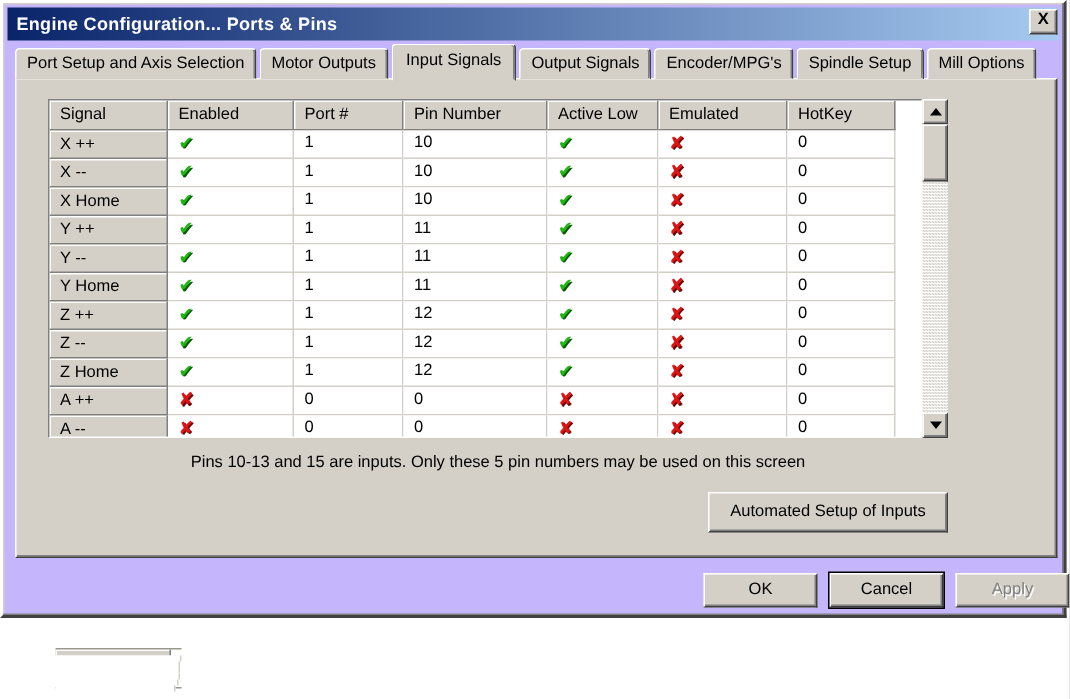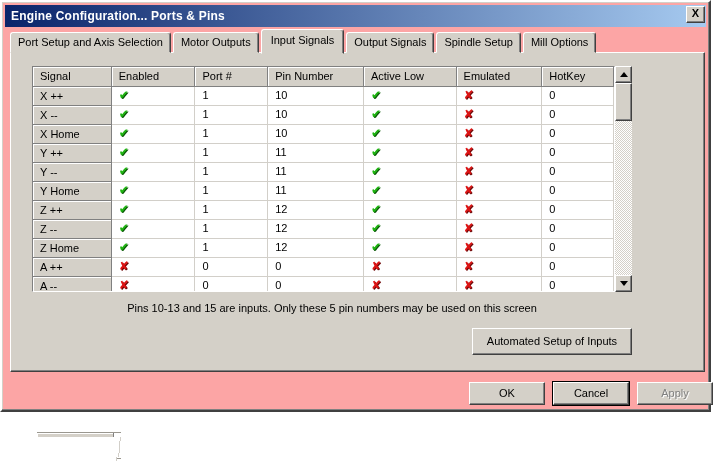--- a/index.html
+++ b/index.html
@@ -3,21 +3,21 @@
 <meta charset="utf-8">
 <style>
   html,body { margin:0; padding:0; }
   body {
     width:713px; height:466px; position:relative; background:#ffffff;
     font-family:"Liberation Sans", sans-serif; font-size:11px; color:#000;
     overflow:hidden;
   }
   .dialog {
     position:absolute; left:0; top:0; width:707px; height:408px;
-    background:#fca5a5;
+    background:#c4b5fd;
     border:2px solid; border-color:#ffffff #404040 #404040 #ffffff;
     box-shadow: inset -1px -1px 0 #808080, inset 1px 1px 0 #d4d0c8;
   }
   .titlebar {
     position:absolute; left:3px; top:3px; right:3px; height:22px;
     background:linear-gradient(to right,#0a246a,#a6caf0);
     display:flex; align-items:center; padding-left:6px; box-sizing:border-box;
   }
   .title { color:#fff; font-weight:bold; font-size:12px; letter-spacing:0.2px; }
   .close-btn {
@@ -55,21 +55,21 @@
   .raised {
     background:#d4d0c8;
     border-right:1px solid #808080; border-bottom:1px solid #808080;
     box-shadow: inset 1px 1px 0 #ffffff;
     padding:3px 0 0 7px;
   }
   .dcell {
     background:#fff; border-right:1px solid #d2cfc9; border-bottom:1px solid #d2cfc9;
     padding:2px 0 0 7px;
   }
-  .c0{width:79px}.c1{width:84px}.c2{width:73px}.c3{width:96px}.c4{width:93px}.c5{width:86px}.c6{width:72px}
+  .c0{width:79px}.c1{width:84px}.c2{width:73px}.c3{width:96px}.c4{width:74px}.c5{width:86px}.c6{width:72px}
   .icon { font-family:"DejaVu Sans", sans-serif; font-size:12px; font-weight:bold; line-height:12px; display:inline-block; }
   .check { color:#1db50f; text-shadow:1px 1px 0 #0a5a06; }
   .cross { color:#dd1414; text-shadow:1px 1px 0 #6d0606; }
   
   .vscroll { position:absolute; left:583px; top:0; width:17px; height:226px;
     background:#fff;
     background-image:conic-gradient(#d4d0c8 0 25%, #fff 0 50%, #d4d0c8 0 75%, #fff 0);
     background-size:2px 2px; }
   .sbtn, .sthumb {
     position:absolute; left:0; width:17px; background:#d4d0c8;
@@ -115,20 +115,21 @@
   </div>
   <div class="close-btn">
     <span>X</span>
   </div>
 
   <div class="tabs" id="tabs">
       <div class="tab">Port Setup and Axis Selection</div>
       <div class="tab">Motor Outputs</div>
       <div class="tab active">Input Signals</div>
       <div class="tab">Output Signals</div>
+      <div class="tab">Encoder/MPG's</div>
       <div class="tab">Spindle Setup</div>
       <div class="tab">Mill Options</div>
     </div>
 
   <div class="panel"></div>
 
   <div class="tablewrap">
     <div class="grid" id="grid">
         <div class="trow header">
           <div class="cell raised c0">Signal</div>

